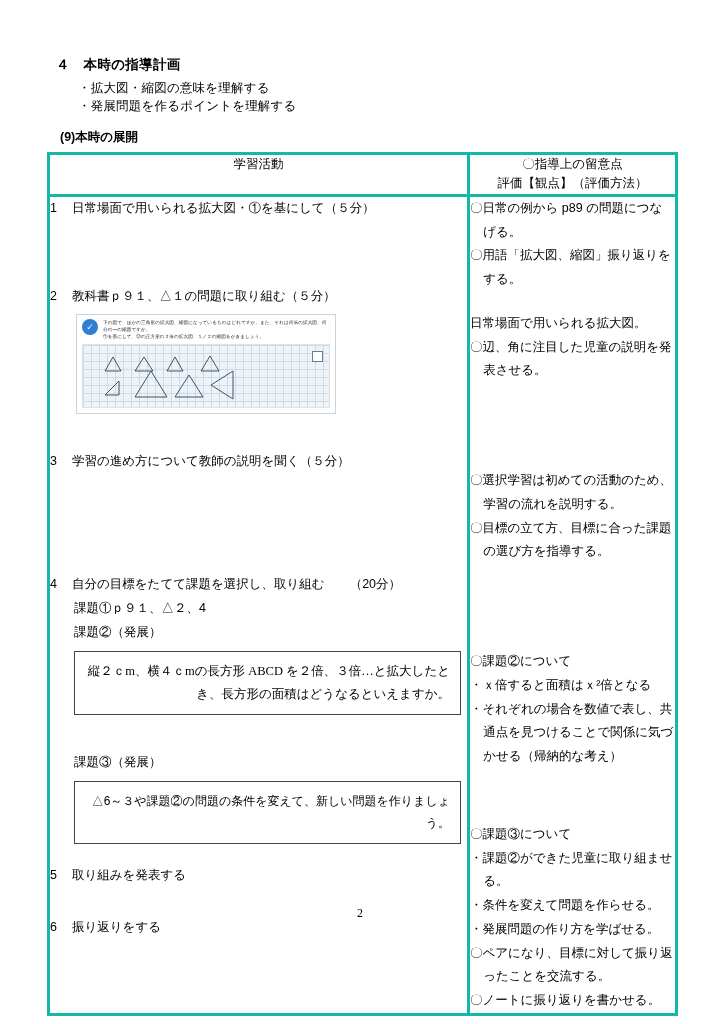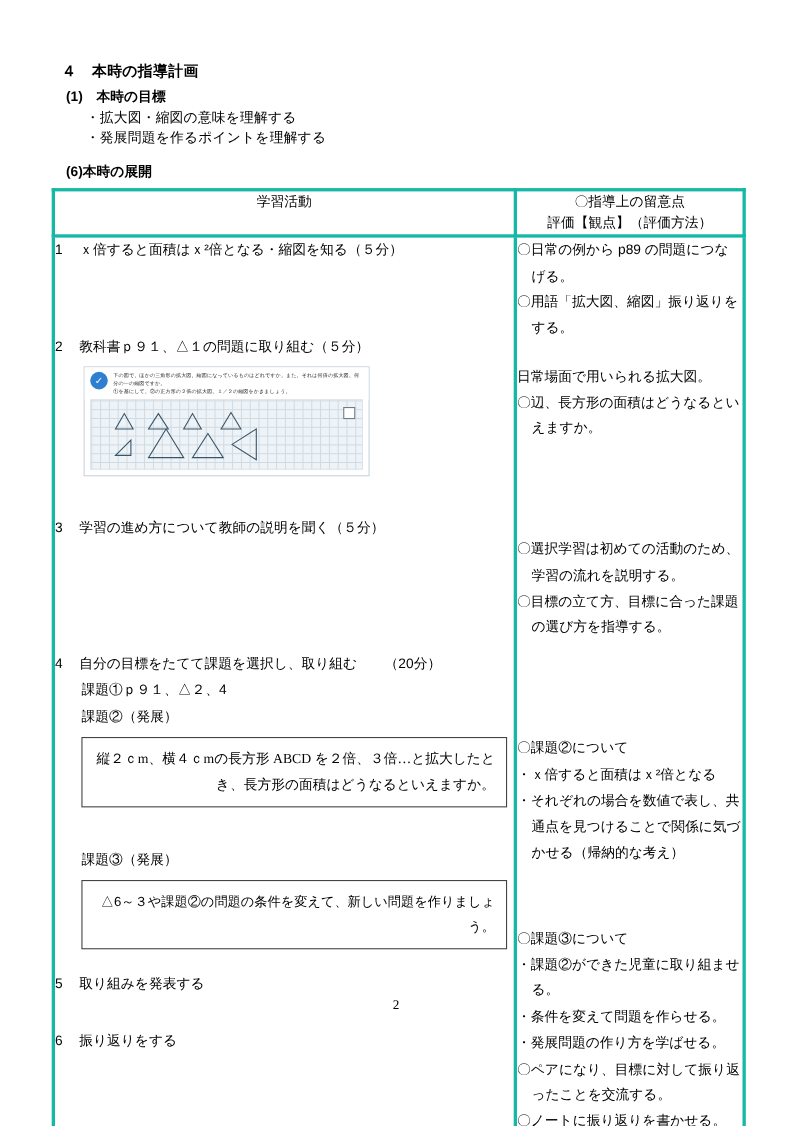--- a/index.html
+++ b/index.html
@@ -187,45 +187,44 @@
   .spacer-64 { height: 64px; }
   .spacer-86 { height: 86px; }
   .spacer-100 { height: 100px; }
 </style>
 </head>
 <body>
 
 <div class="page">
 
   <div class="sec-title">４　本時の指導計画</div>
-  <div class="sub-title">(1)　本時の目標</div>
   <div class="bullet">・拡大図・縮図の意味を理解する</div>
   <div class="bullet">・発展問題を作るポイントを理解する</div>
-  <div class="sub-title2">(6)本時の展開</div>
+  <div class="sub-title2">(9)本時の展開</div>
 
   <table class="plan">
     <colgroup>
         <col class="col-left">
         <col class="col-right">
       </colgroup>
     <tbody>
         <tr>
       <th class="head-cell">
         <span class="l1">学習活動</span>
       </th>
       <th class="head-cell">
         <span class="l1">〇指導上の留意点</span>
         <span class="l2">評価【観点】（評価方法）</span>
       </th>
     </tr>
     <tr>
       <td class="body-left">
 
         <div class="act">
-          <span class="num">1</span><span>ｘ倍すると面積はｘ²倍となる・縮図を知る（５分）</span>
+          <span class="num">1</span><span>日常場面で用いられる拡大図・①を基にして（５分）</span>
         </div>
 
         <div class="spacer-64"></div>
 
         <div class="act">
           <span class="num">2</span><span>教科書ｐ９１、△１の問題に取り組む（５分）</span>
         </div>
 
         <div class="figure">
           <div class="fig-top">
@@ -286,21 +285,21 @@
 
       </td>
       <td class="body-right">
 
         <div class="note note-ind">〇日常の例から p89 の問題につなげる。</div>
         <div class="note note-ind">〇用語「拡大図、縮図」振り返りをする。</div>
 
         <div class="spacer-20"></div>
 
         <div class="note note-ind">日常場面で用いられる拡大図。</div>
-        <div class="note note-ind">〇辺、長方形の面積はどうなるといえますか。</div>
+        <div class="note note-ind">〇辺、角に注目した児童の説明を発表させる。</div>
 
         <div class="spacer-86"></div>
 
         <div class="note note-ind">〇選択学習は初めての活動のため、学習の流れを説明する。</div>
         <div class="note note-ind">〇目標の立て方、目標に合った課題の選び方を指導する。</div>
 
         <div class="spacer-86"></div>
 
         <div class="note">〇課題②について</div>
         <div class="note note-ind">・ｘ倍すると面積はｘ²倍となる</div>

